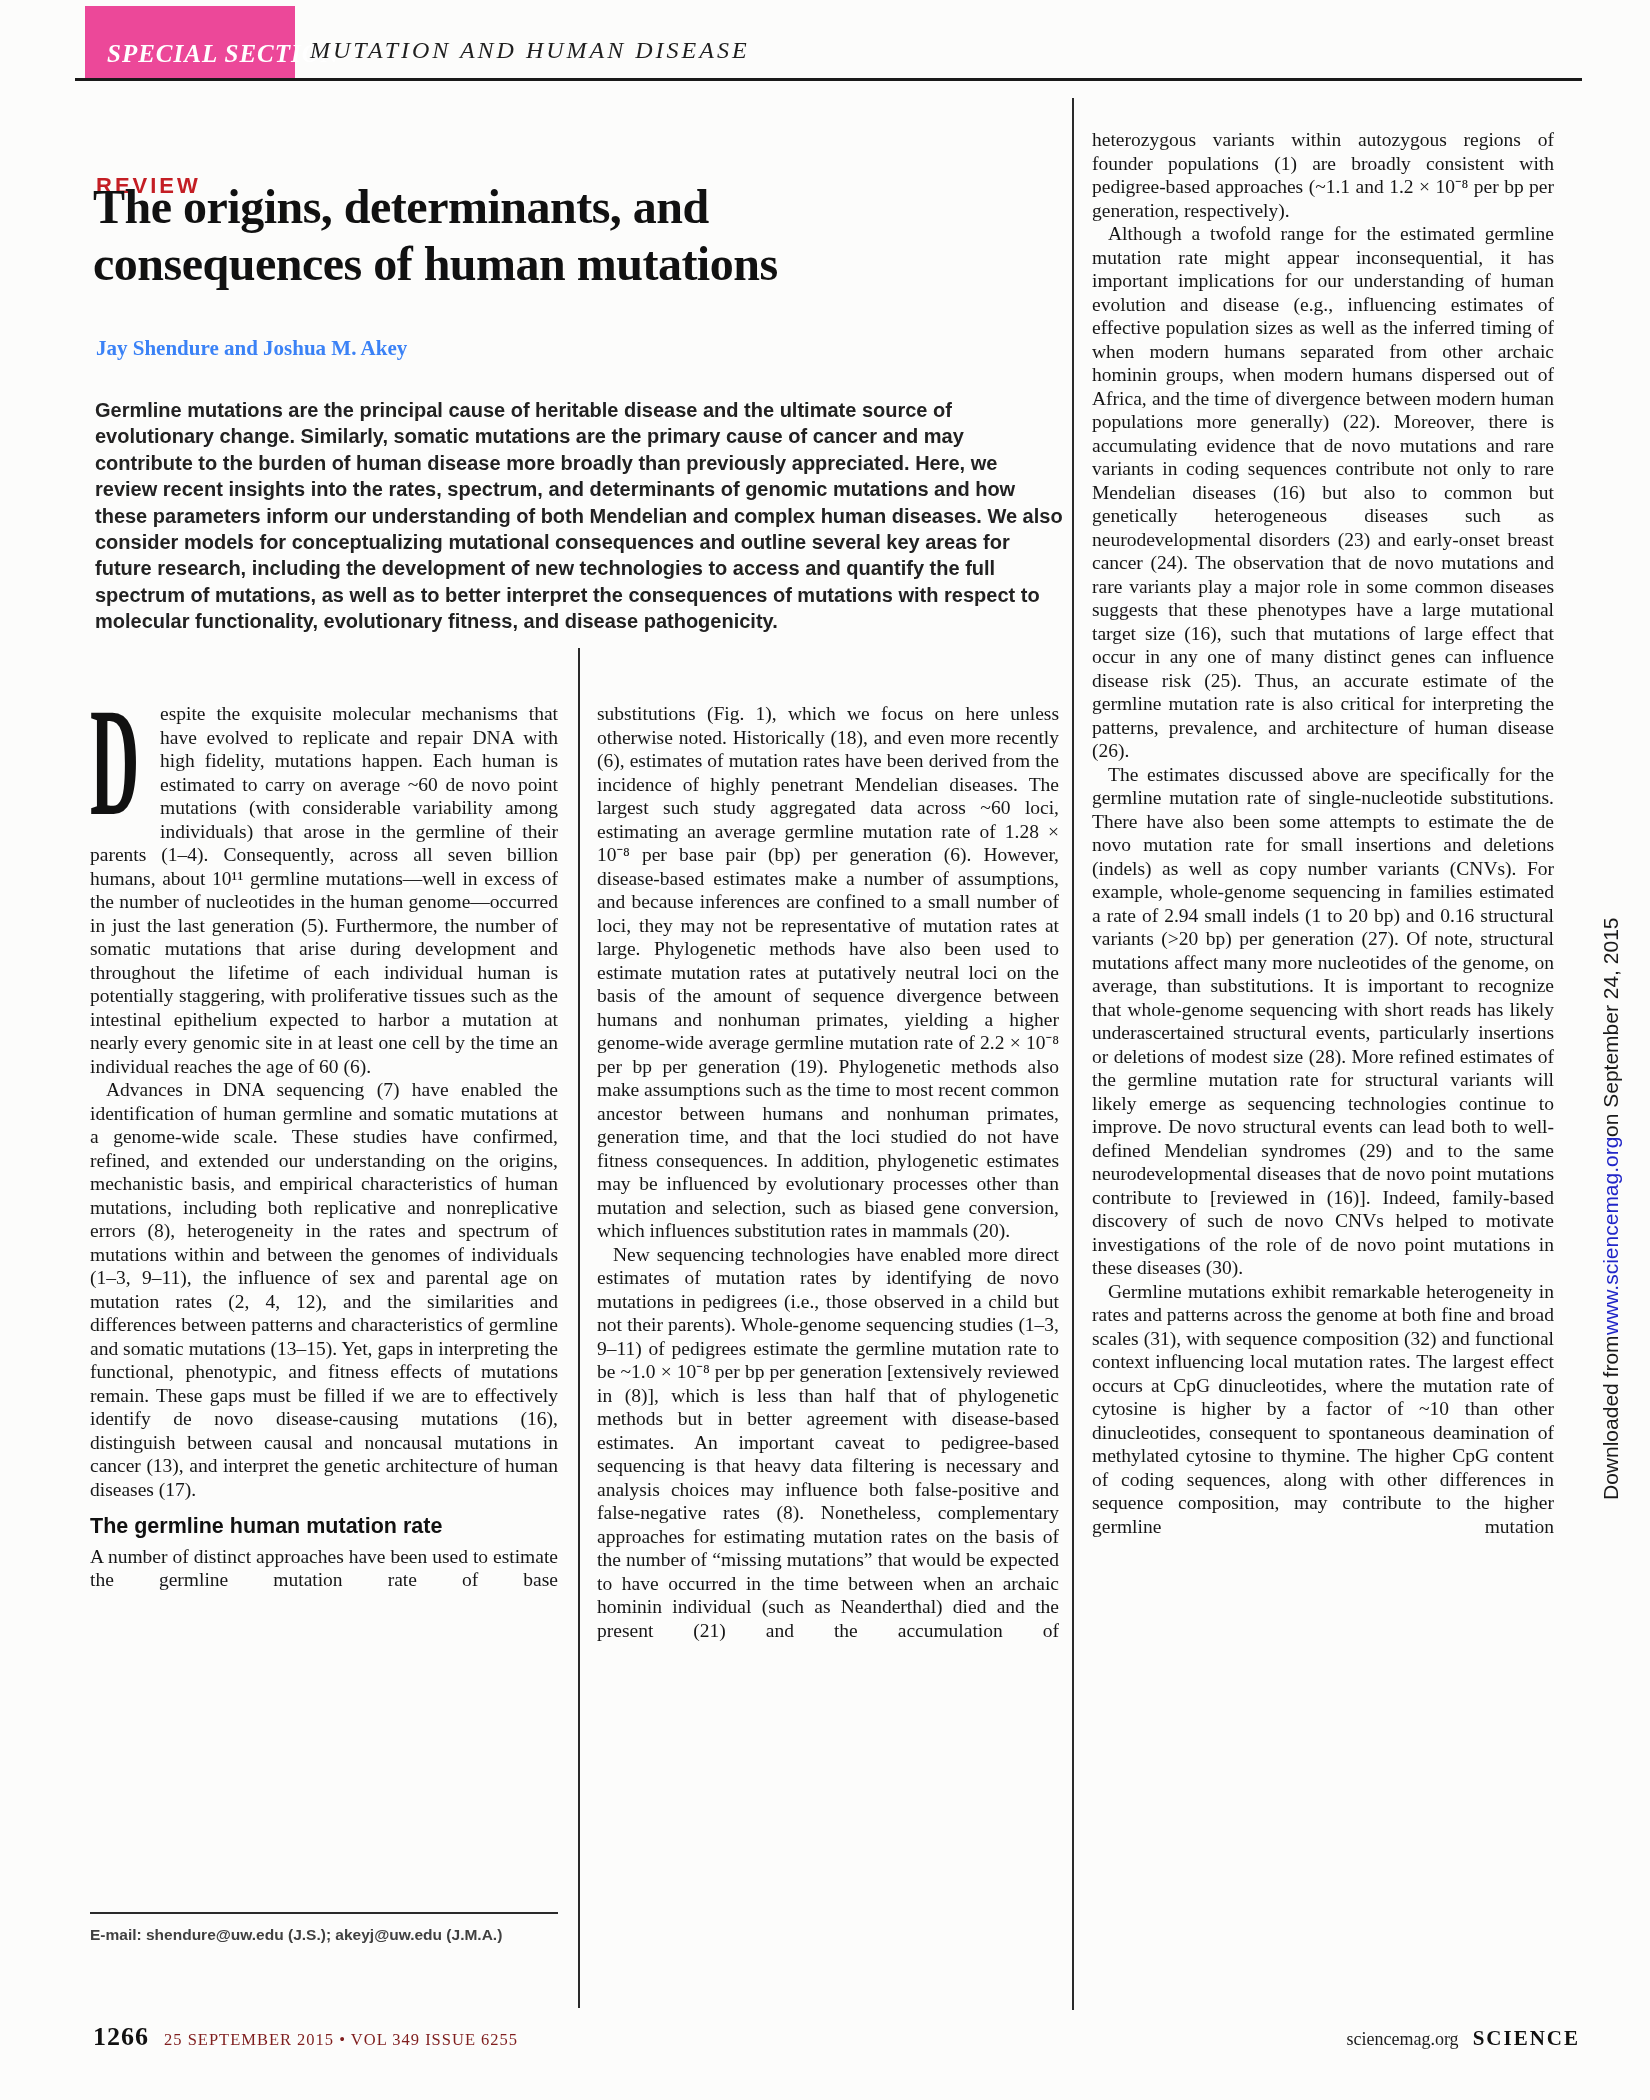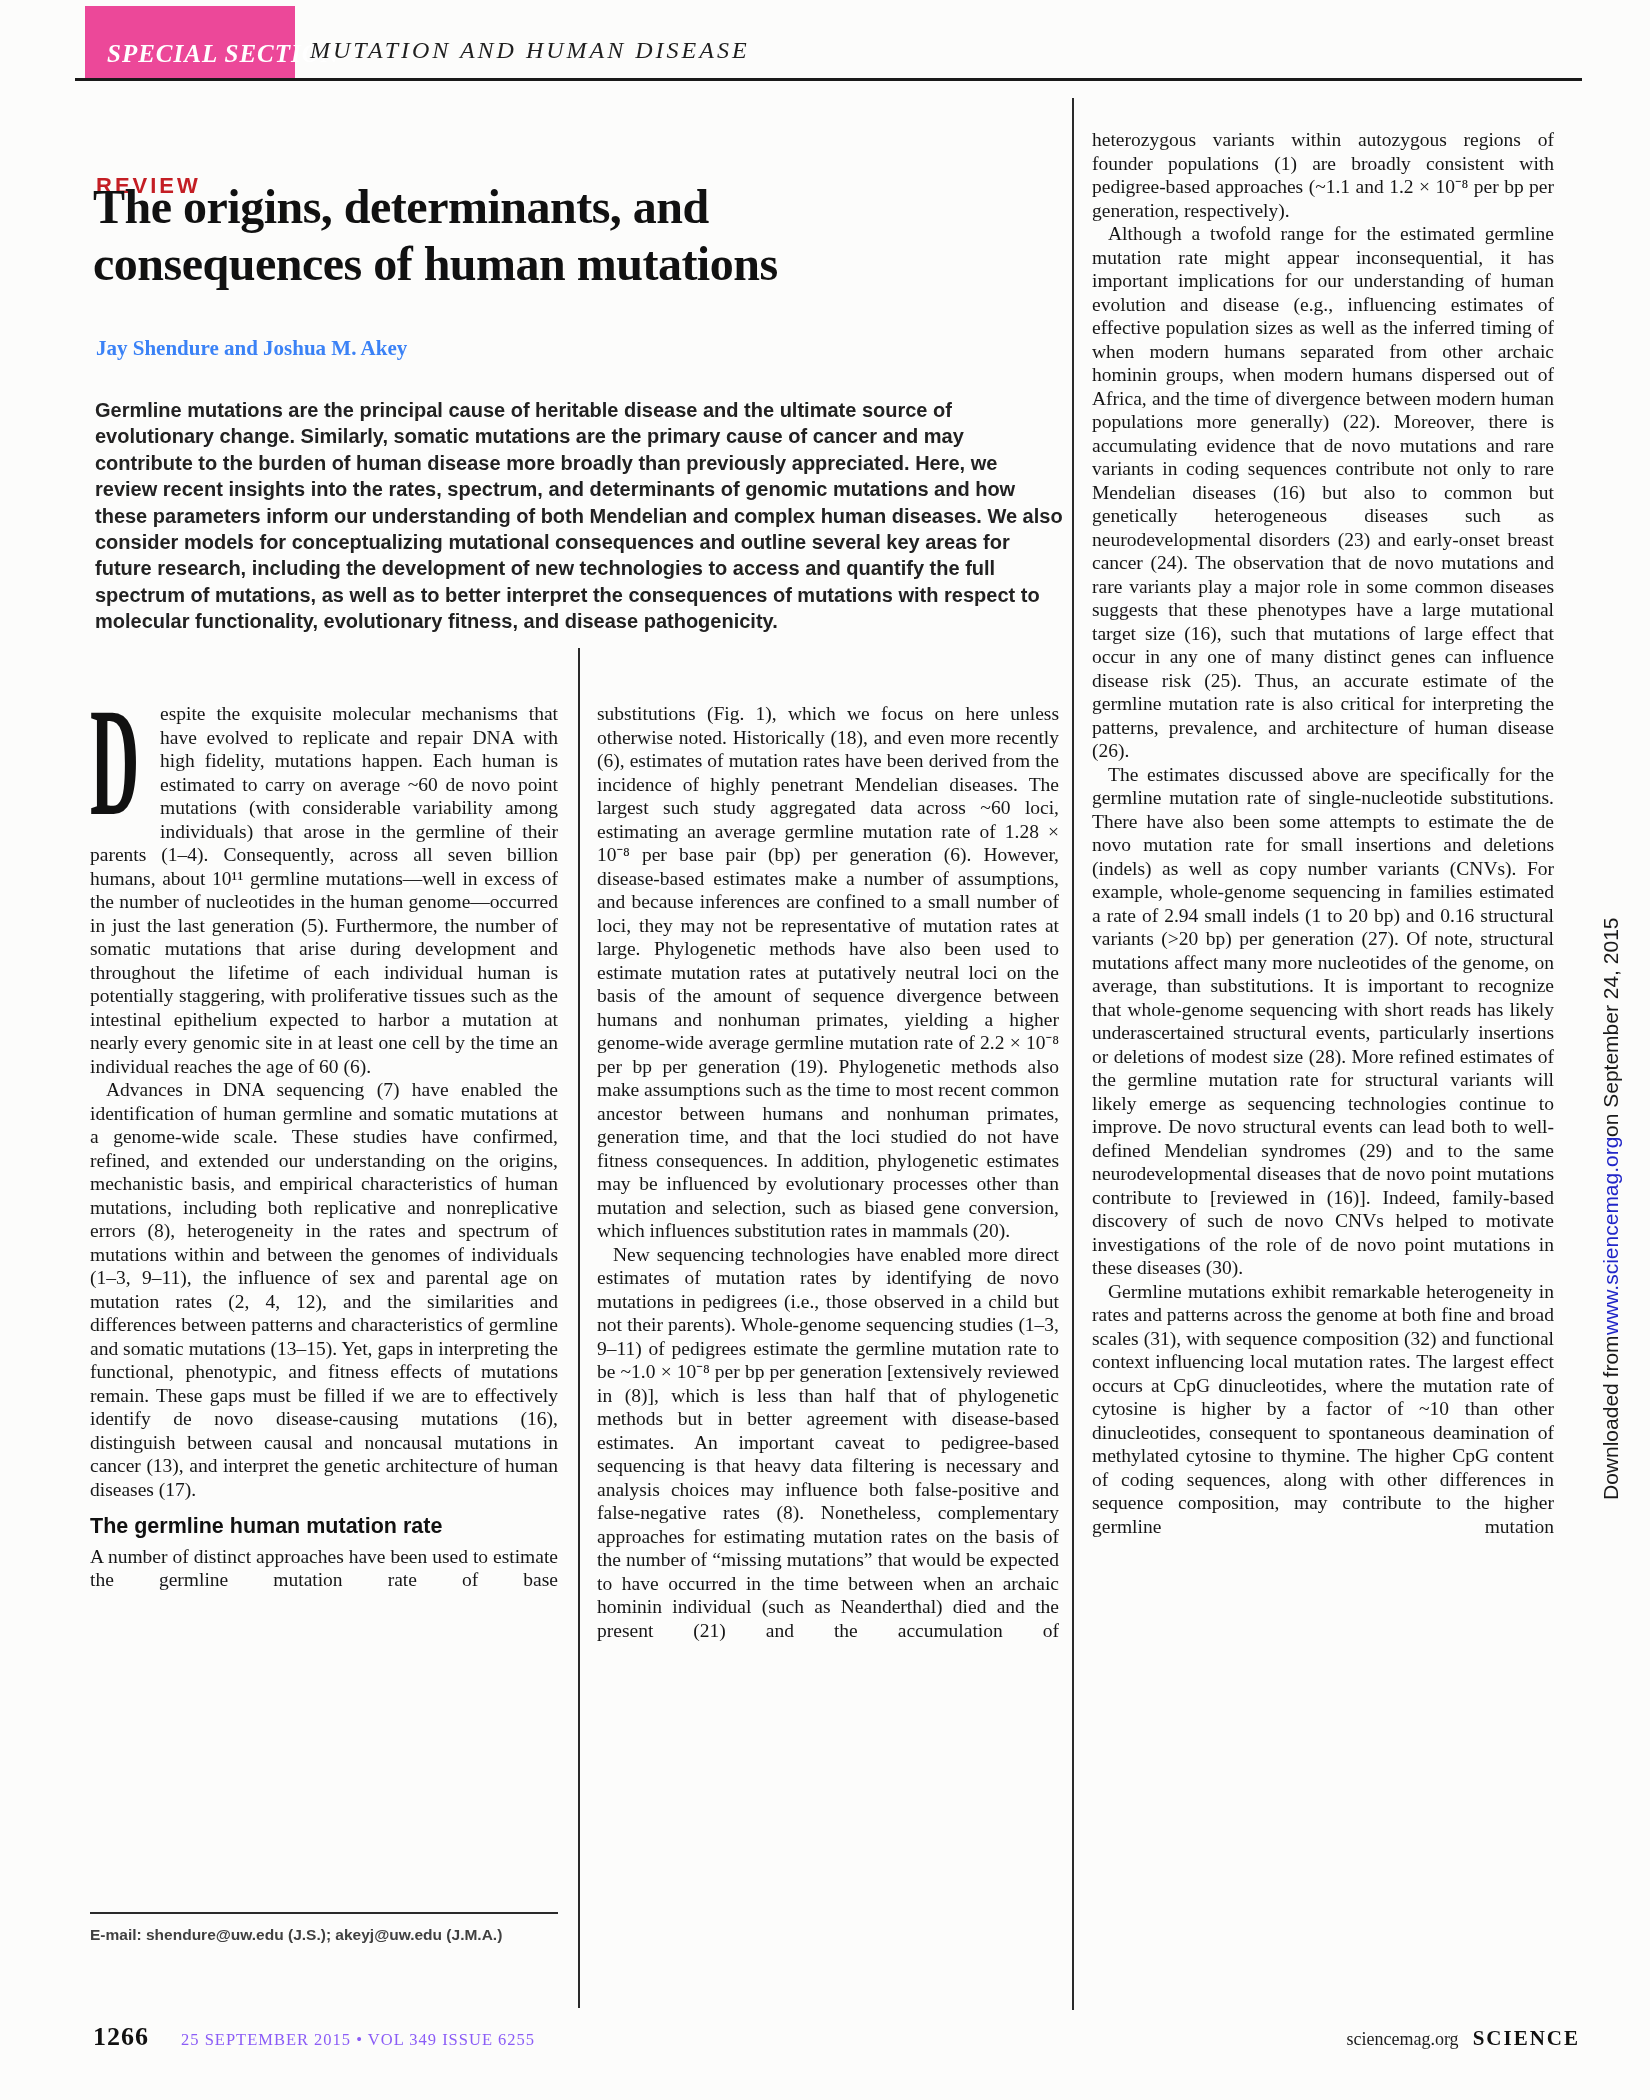--- a/index.html
+++ b/index.html
@@ -38,21 +38,21 @@
   .dropcap-box span{display:block;font-weight:bold;font-size:155px;line-height:113px;color:#111;
           transform:scaleX(0.44);transform-origin:0 0;white-space:nowrap;}
   
   .footnote-rule{position:absolute;left:90px;top:1912px;width:468px;height:2px;background:#2a2a2a;}
   .footnote{position:absolute;left:90px;top:1924px;width:480px;font-family:"Liberation Sans",sans-serif;
           font-size:15.5px;line-height:21.5px;color:#333;}
   .footnote .email{font-weight:bold;color:#404040;}
   
   .footer-left{position:absolute;left:93px;top:2022px;white-space:nowrap;}
   .page-num{font-weight:bold;font-size:26px;color:#111;letter-spacing:1px;}
-  .issue{font-size:16.5px;letter-spacing:1px;margin-left:32px;color:#8b5cf6;}
+  .issue{font-size:16.5px;letter-spacing:1px;margin-left:15px;color:#7f1d1d;}
   .footer-right{position:absolute;right:70px;top:2026px;white-space:nowrap;text-align:right;}
   .site{font-size:18px;color:#1c1c1c;}
   .journal{font-weight:bold;font-size:21px;letter-spacing:2px;margin-left:14px;color:#111;}
   
   .sidebar{position:absolute;left:1592px;top:415px;height:1085px;width:38px;
           writing-mode:vertical-rl;transform:rotate(180deg);
           font-family:"Liberation Sans",sans-serif;font-size:21px;color:#1a1a1a;
           display:flex;align-items:center;white-space:nowrap;}
   .sidebar .lnk{color:#2126c8;text-decoration:none;}
 </style>

